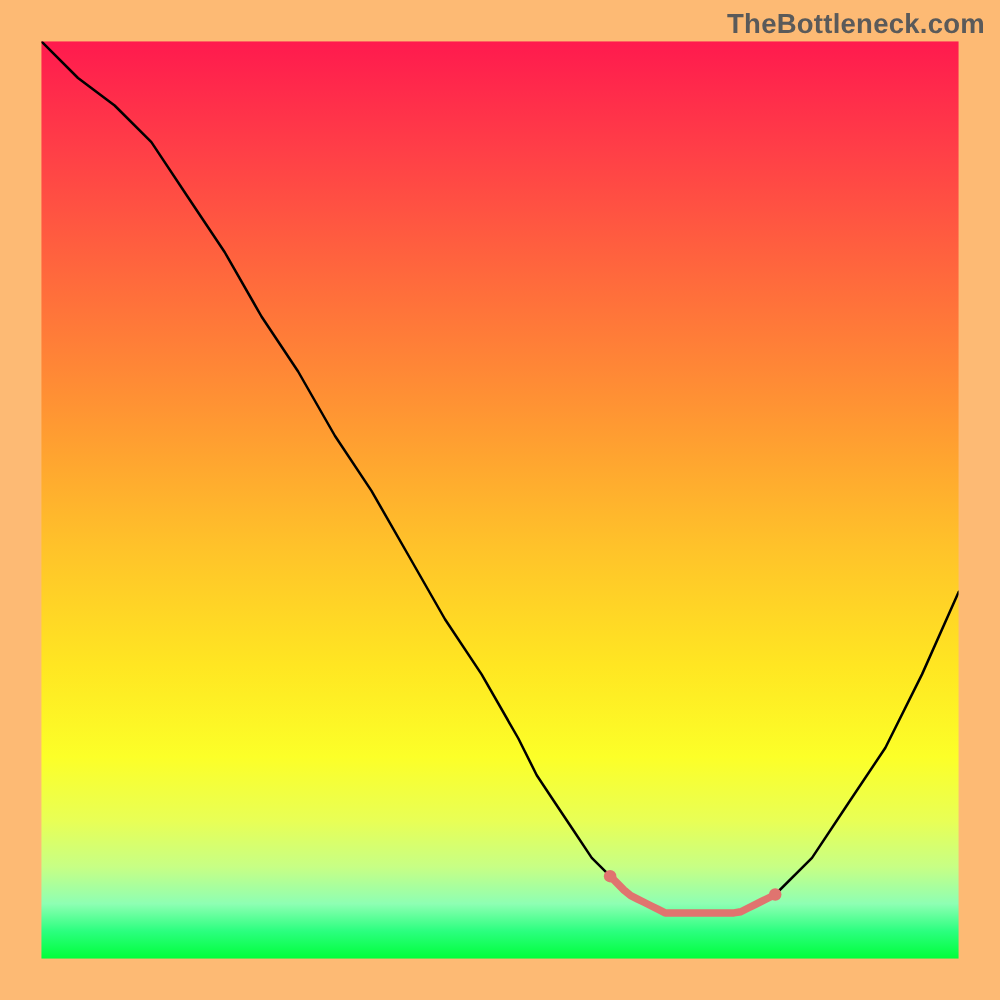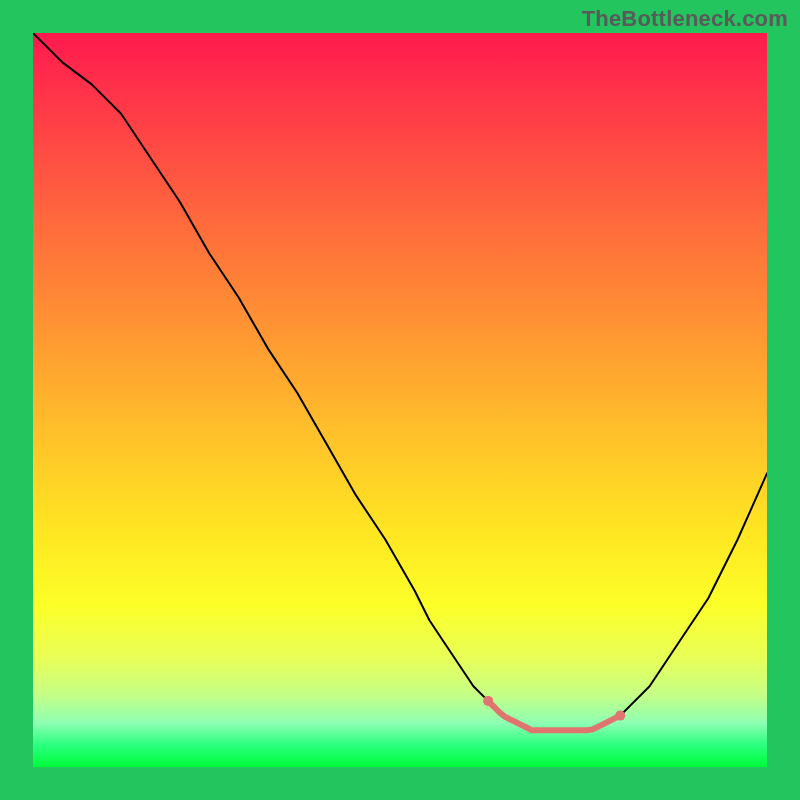--- a/index.html
+++ b/index.html
@@ -1,21 +1,21 @@
 <!DOCTYPE html>
 <html><head>
 <meta charset="utf-8">
 <style>
   * { margin: 0; padding: 0; box-sizing: border-box; }
   html, body { width: 800px; height: 800px; overflow: hidden; background: #000; }
   .stage {
     position: relative;
     width: 800px;
     height: 800px;
-    background: #22c55e;
+    background: #fdba74;
   }
   .watermark {
     position: absolute;
     top: 6px;
     right: 12px;
     font-family: Arial, Helvetica, sans-serif;
     font-size: 22px;
     font-weight: 600;
     color: #5a5a5a;
     letter-spacing: 0.2px;

